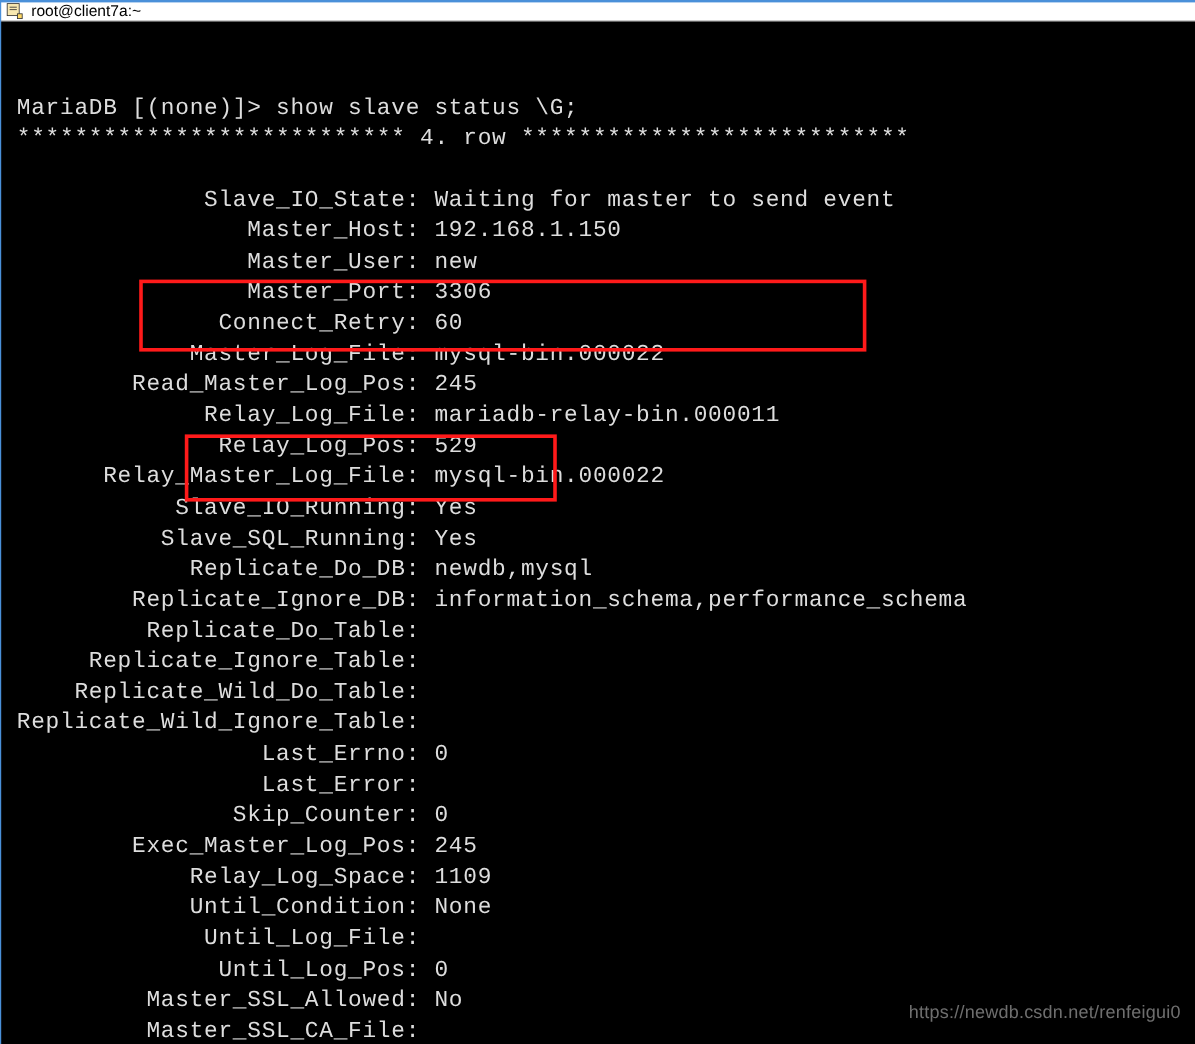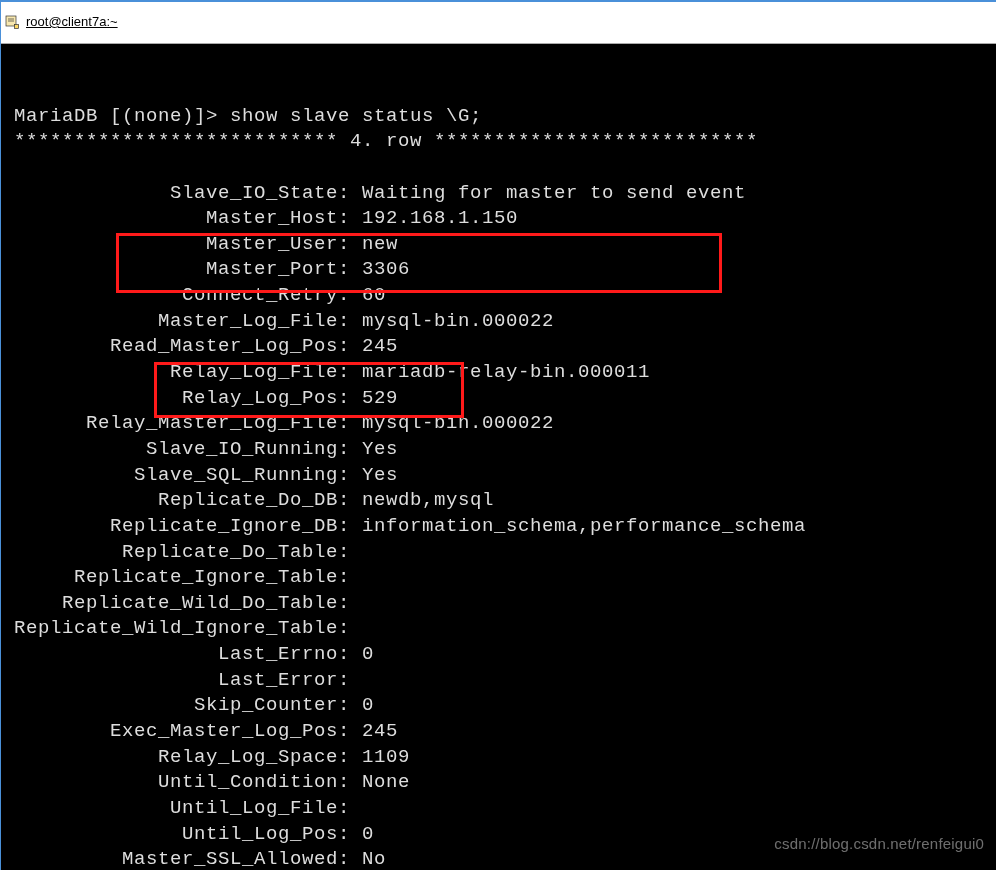--- a/index.html
+++ b/index.html
@@ -18,28 +18,27 @@
     top: 0; left: 0;
     width: 996px; height: 870px;
     box-sizing: border-box;
     border-top: 2px solid #4a90d9;
     border-left: 1px solid #4a90d9;
     pointer-events: none;
   }
   .titlebar {
     background: #fff;
     color: #000;
-    height: 44px;
+    height: 18px;
     display: flex;
     align-items: center;
     font-family: Tahoma, Arial, sans-serif;
     font-size: 13px;
     padding-left: 4px;
     border-bottom: 1px solid #aaa;
-    text-decoration: underline;
   }
   .titlebar .icon {
     width: 16px; height: 16px;
     margin-right: 6px;
     display: flex; align-items: center; justify-content: center;
   }
   .terminal {
     background: #000;
     padding: 34px 10px 10px 14px;
     white-space: pre;
@@ -122,15 +121,15 @@
              Until_Log_File: 
               Until_Log_Pos: 0
          Master_SSL_Allowed: No
          Master_SSL_CA_File: 
          Master_SSL_CA_Path: 
             Master_SSL_Cert: </span></div>
 
 <div class="highlight-box-1"></div>
 <div class="highlight-box-2"></div>
 
-<div class="watermark">csdn://blog.csdn.net/renfeigui0</div>
+<div class="watermark">https://newdb.csdn.net/renfeigui0</div>
 
 <div class="outer-border"></div>
 
 </body></html>

